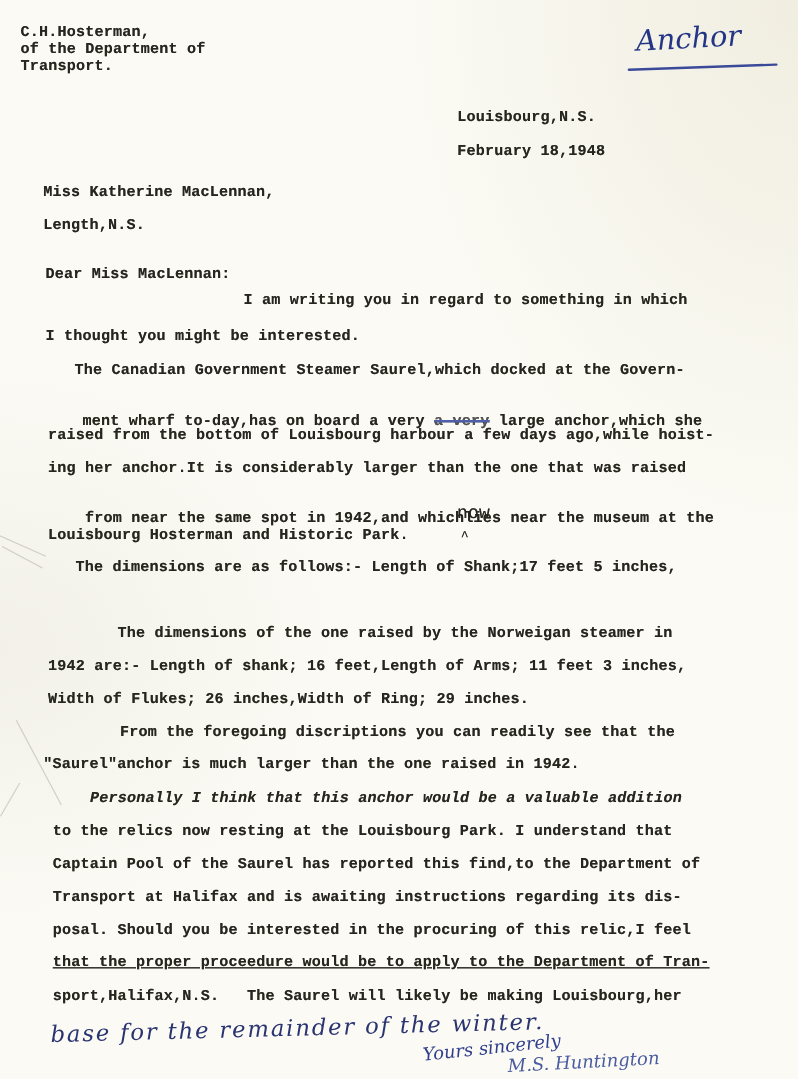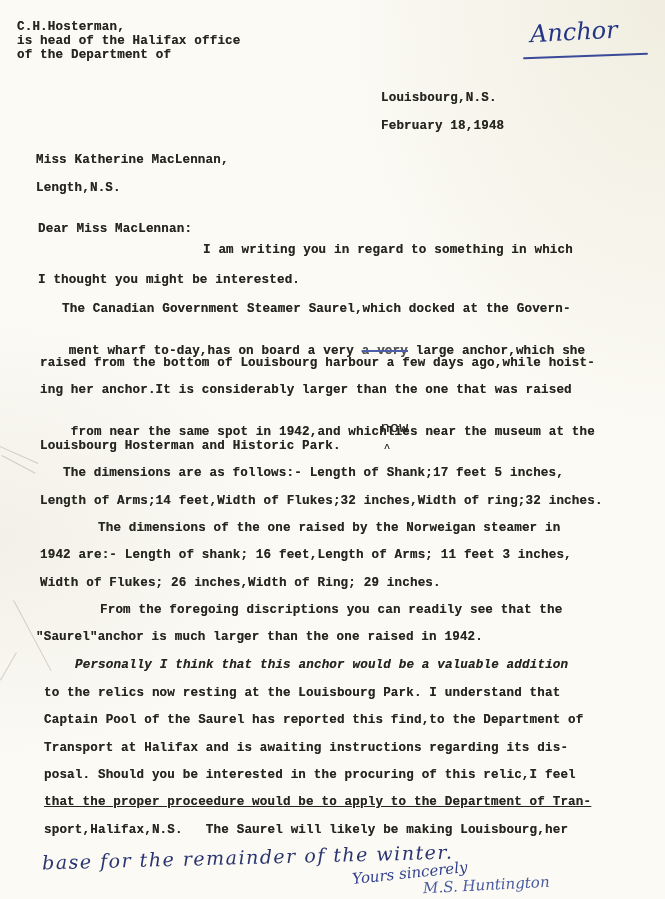--- a/index.html
+++ b/index.html
@@ -83,22 +83,22 @@
 
 <div class="page">
 
   <div class="fold" style="left:0;top:446px;width:42px;transform:rotate(24deg);"></div>
   <div class="fold" style="left:2px;top:455px;width:38px;transform:rotate(28deg);"></div>
   <div class="fold" style="left:14px;top:600px;width:80px;transform:rotate(62deg);"></div>
   <div class="fold" style="left:0;top:680px;width:32px;transform:rotate(-60deg);"></div>
 
   <div class="note-block" style="position:absolute;left:17px;top:20px;">
     <span class="tw">C.H.Hosterman,</span>
-    <span class="tw">is head of the Halifax office</span>
     <span class="tw">of the Department of</span>
+    <span class="tw">Transport.</span>
   </div>
 
   <div class="hand" style="left:530px;top:18px;font-size:24px;color:#243586;transform:rotate(-3deg);">Anchor</div>
   <div class="underline-stroke" style="left:523px;top:55px;width:125px;transform:rotate(-2deg);"></div>
 
   <div class="tw" style="left:381px;top:91px;">Louisbourg,N.S.</div>
   <div class="tw" style="left:381px;top:119px;">February 18,1948</div>
 
   <div class="tw" style="left:36px;top:153px;">Miss Katherine MacLennan,</div>
   <div class="tw" style="left:36px;top:181px;">Length,N.S.</div>
@@ -113,21 +113,20 @@
   <div class="tw" style="left:38px;top:330px;">
     <span>ment wharf to-day,has on board a very </span><span class="strike">a very</span><span> large anchor,which she</span>
   </div>
   <div class="tw" style="left:40px;top:383px;">ing her anchor.It is considerably larger than the one that was raised</div>
   <div class="tw" style="left:40px;top:411px;">
     <span>from near the same spot in 1942,and which</span><span class="caret-ins"><span class="ins-word">now</span><span class="caret">^</span></span><span>lies near the museum at the</span>
   </div>
   <div class="tw" style="left:40px;top:439px;">Louisbourg Hosterman and Historic Park.</div>
 
   <div class="tw" style="left:63px;top:466px;">The dimensions are as follows:- Length of Shank;17 feet 5 inches,</div>
-  <div class="tw" style="left:40px;top:494px;">Length of Arms;14 feet,Width of Flukes;32 inches,Width of ring;32 inches.</div>
 
   <div class="tw" style="left:98px;top:521px;">The dimensions of the one raised by the Norweigan steamer in</div>
   <div class="tw" style="left:40px;top:548px;">1942 are:- Length of shank; 16 feet,Length of Arms; 11 feet 3 inches,</div>
   <div class="tw" style="left:40px;top:576px;">Width of Flukes; 26 inches,Width of Ring; 29 inches.</div>
 
   <div class="tw" style="left:100px;top:603px;">From the foregoing discriptions you can readily see that the</div>
   <div class="tw" style="left:36px;top:630px;">"Saurel"anchor is much larger than the one raised in 1942.</div>
 
   <div class="tw" style="left:75px;top:658px;font-style:italic;">Personally I think that this anchor would be a valuable addition</div>
   <div class="tw" style="left:44px;top:686px;">to the relics now resting at the Louisbourg Park. I understand that</div>

